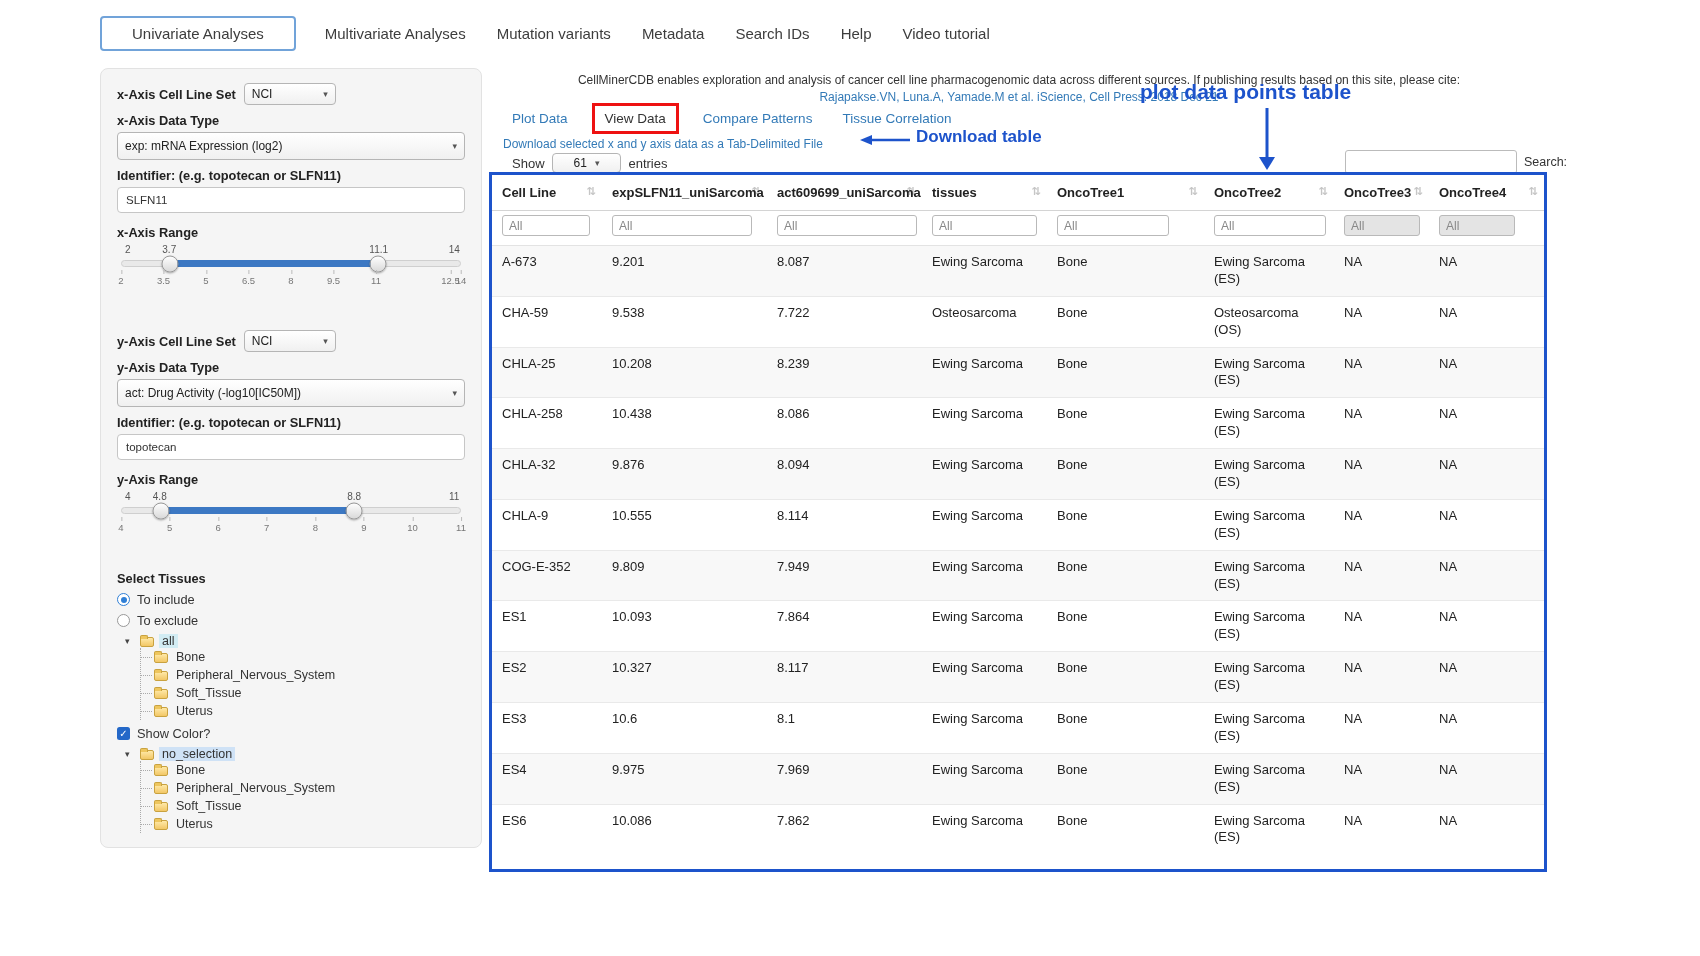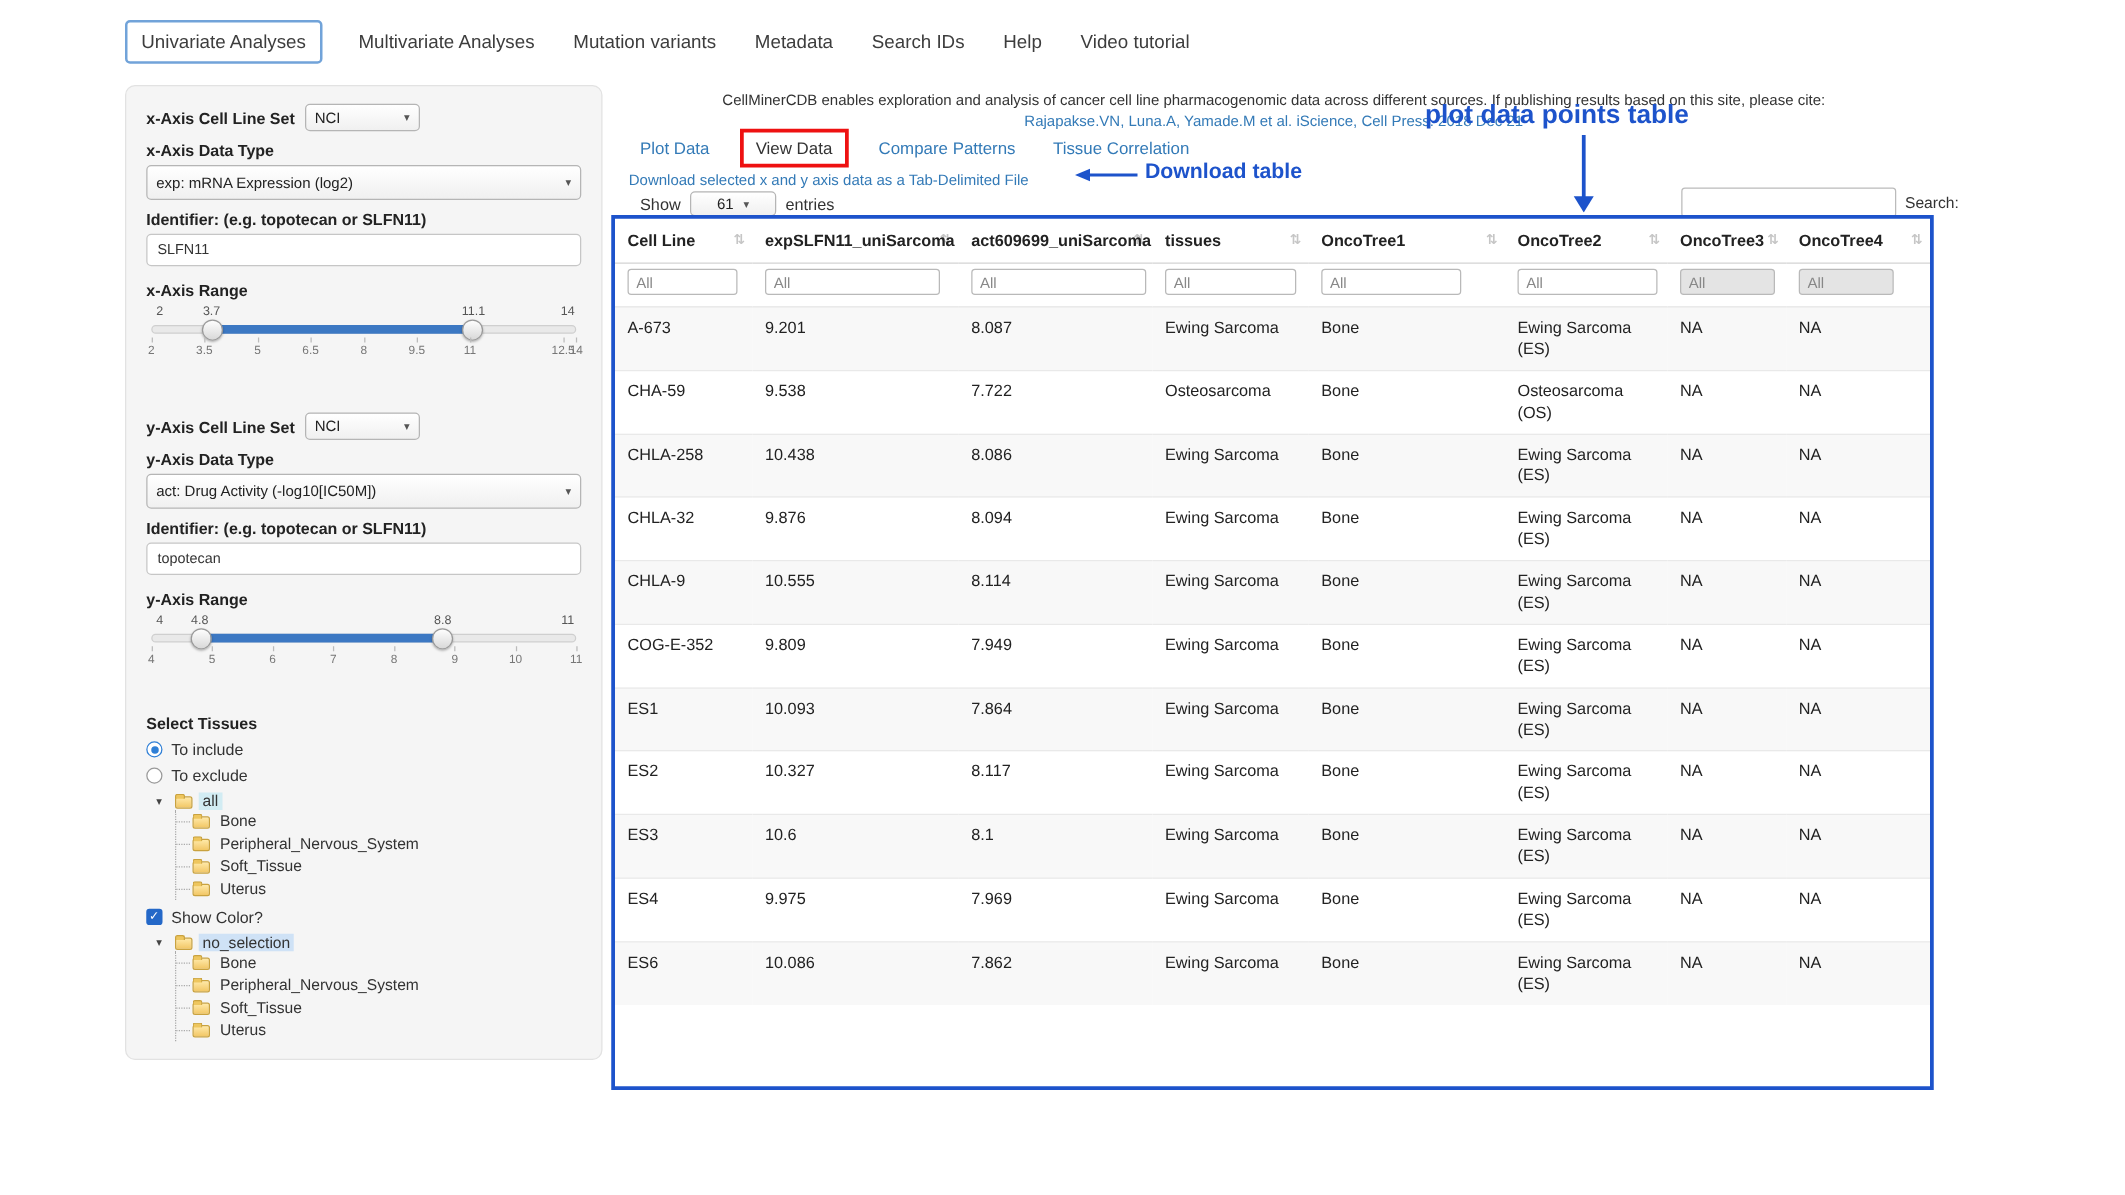--- a/index.html
+++ b/index.html
@@ -9,21 +9,21 @@
     --slider_blue:#3c78c3;
     --active_tab_border:#71a3d9;
   }
   *{box-sizing:border-box;margin:0;padding:0}
   body{font-family:"Liberation Sans","DejaVu Sans",sans-serif;background:#fff}
   .page{position:relative;width:1700px;height:956px;background:#fff;overflow:hidden;color:#333}
 
   
   .topnav{position:absolute;left:100px;top:14px;height:38px;display:flex;align-items:center;gap:27px;font-size:15px;color:#3d3d3d}
   .nav-item{padding:7px 2px;cursor:pointer;white-space:nowrap}
-  .nav-item.active{border:2px solid var(--active_tab_border);border-radius:4px;padding:7px 11px;background:#fff}
+  .nav-item.active{border:2px solid var(--active_tab_border);border-radius:4px;padding:7px 30px;background:#fff}
 
   
   .sidebar{position:absolute;left:100px;top:68px;width:382px;min-height:762px;background:#f5f5f5;border:1px solid #e2e2e2;border-radius:8px;padding:14px 16px;font-size:13px}
   .sb-label{font-weight:bold;color:#222;font-size:12.8px}
   .inline-row{display:flex;align-items:center;gap:8px}
   .mt6{margin-top:6px}.mt8{margin-top:8px}.mt12{margin-top:12px}.mt34{margin-top:34px}.mt28{margin-top:28px}
 
   .sel{display:inline-flex;align-items:center;justify-content:space-between;background:linear-gradient(#ffffff,#f0f0f0);border:1px solid #b5b5b5;border-radius:4px;height:22px;padding:0 7px;font-size:12px;color:#222;cursor:pointer}
   .sel .chev{color:#555;font-size:9px;margin-left:8px}
   .sel.small{min-width:92px}
@@ -355,20 +355,30 @@
             <td>CHA-59</td>
             <td class="num">9.538</td>
             <td class="num">7.722</td>
             <td>Osteosarcoma</td>
             <td>Bone</td>
             <td>Osteosarcoma (OS)</td>
             <td>NA</td>
             <td>NA</td>
           </tr>
           <tr>
+            <td>CHLA-25</td>
+            <td class="num">10.208</td>
+            <td class="num">8.239</td>
+            <td>Ewing Sarcoma</td>
+            <td>Bone</td>
+            <td>Ewing Sarcoma (ES)</td>
+            <td>NA</td>
+            <td>NA</td>
+          </tr>
+          <tr>
             <td>CHLA-258</td>
             <td class="num">10.438</td>
             <td class="num">8.086</td>
             <td>Ewing Sarcoma</td>
             <td>Bone</td>
             <td>Ewing Sarcoma (ES)</td>
             <td>NA</td>
             <td>NA</td>
           </tr>
           <tr>

